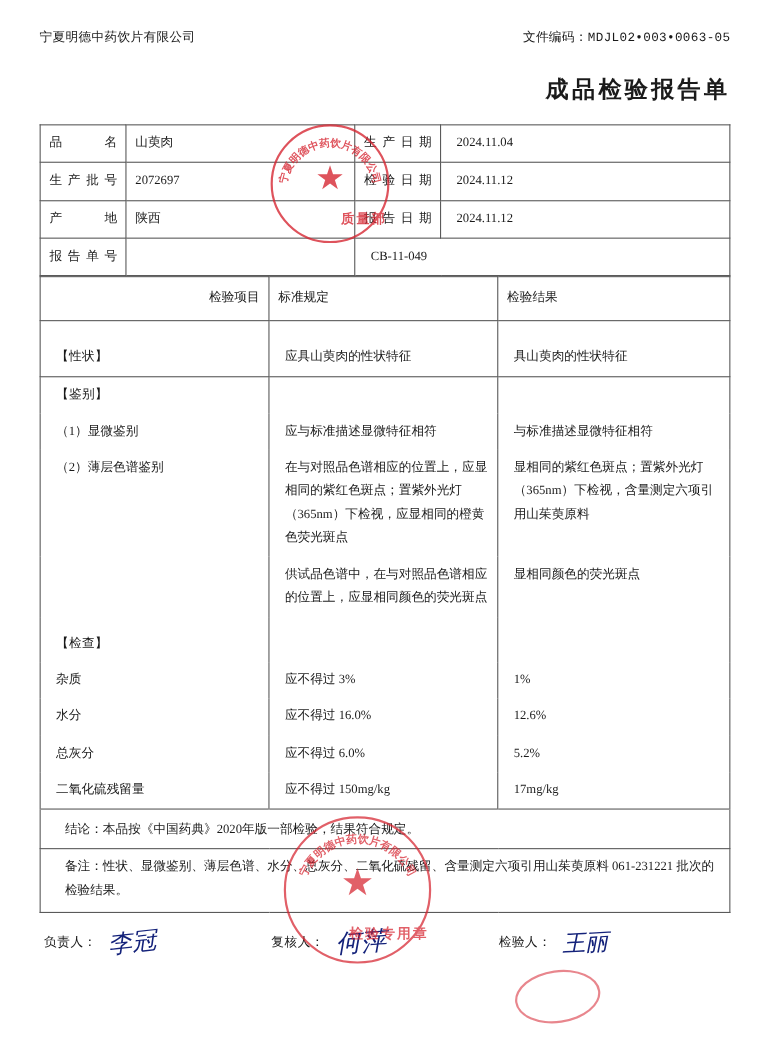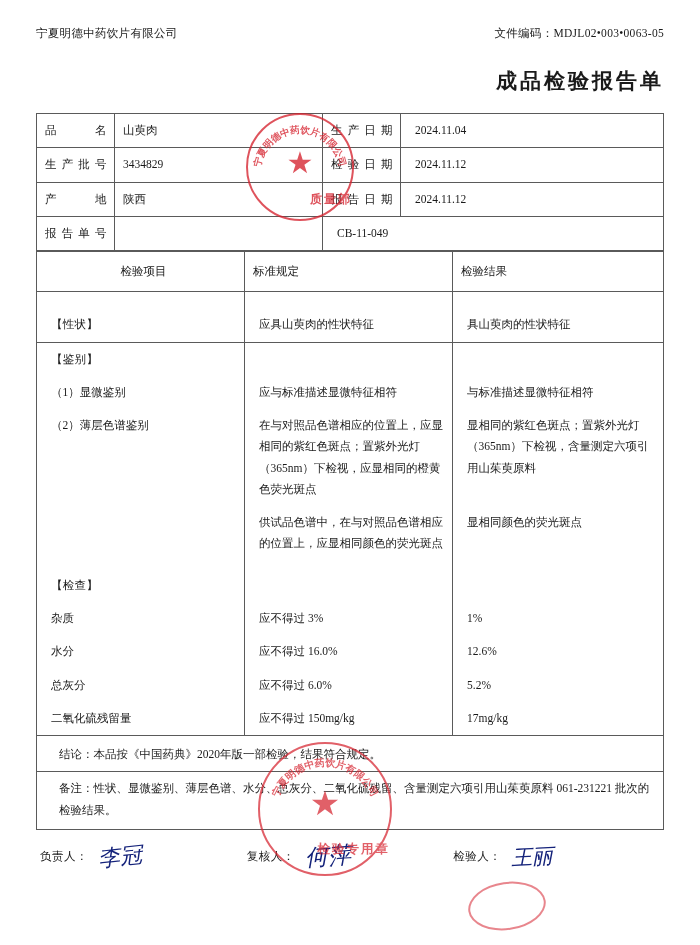--- a/index.html
+++ b/index.html
@@ -24,21 +24,21 @@
   }
   .hdr {
     display: flex;
     justify-content: space-between;
     align-items: baseline;
     font-size: 11.5px;
     letter-spacing: 0.3px;
     margin-bottom: 26px;
   }
   .hdr-left { white-space: nowrap; }
-  .hdr-right { white-space: nowrap; font-family: Liberation Serif, serif; }
+  .hdr-right { white-space: nowrap; font-family: Liberation Mono, monospace; }
   .title {
     text-align: right;
     font-size: 21px;
     font-weight: bold;
     letter-spacing: 3px;
     margin: 4px 0 18px 0;
   }
   table.doc {
     width: 100%;
     border-collapse: collapse;
@@ -63,21 +63,21 @@
     text-align-last: justify;
   }
   .col-a { width: 208px; }
   .col-b { width: 208px; }
   .col-c { }
   .colhead {
     text-align: left;
     padding-top: 9px !important;
     padding-bottom: 9px !important;
   }
-  .colhead-left { text-align: center; padding-left: 14px !important; }
+  .colhead-left { text-align: right; padding-left: 14px !important; }
   .cell-pad { padding-left: 14px !important; margin-top: 30px; }
   .sect {
     letter-spacing: 0.3px;
   }
   .noline-top { border-top: none !important; }
   .noline-bot { border-bottom: none !important; }
   .concl {
     padding: 8px 10px 6px 22px !important;
     line-height: 1.9;
   }
@@ -194,21 +194,21 @@
     </colgroup>
     <tbody>
       <tr>
         <td class="lbl"><span class="lbl-spaced">品　　名</span></td>
         <td>山萸肉</td>
         <td class="lbl"><span class="lbl-spaced">生产日期</span></td>
         <td class="cell-pad">2024.11.04</td>
       </tr>
       <tr>
         <td class="lbl"><span class="lbl-spaced">生产批号</span></td>
-        <td>3434829</td>
+        <td>2072697</td>
         <td class="lbl"><span class="lbl-spaced">检验日期</span></td>
         <td class="cell-pad">2024.11.12</td>
       </tr>
       <tr>
         <td class="lbl"><span class="lbl-spaced">产　　地</span></td>
         <td>陕西</td>
         <td class="lbl"><span class="lbl-spaced">报告日期</span></td>
         <td class="cell-pad">2024.11.12</td>
       </tr>
       <tr>

